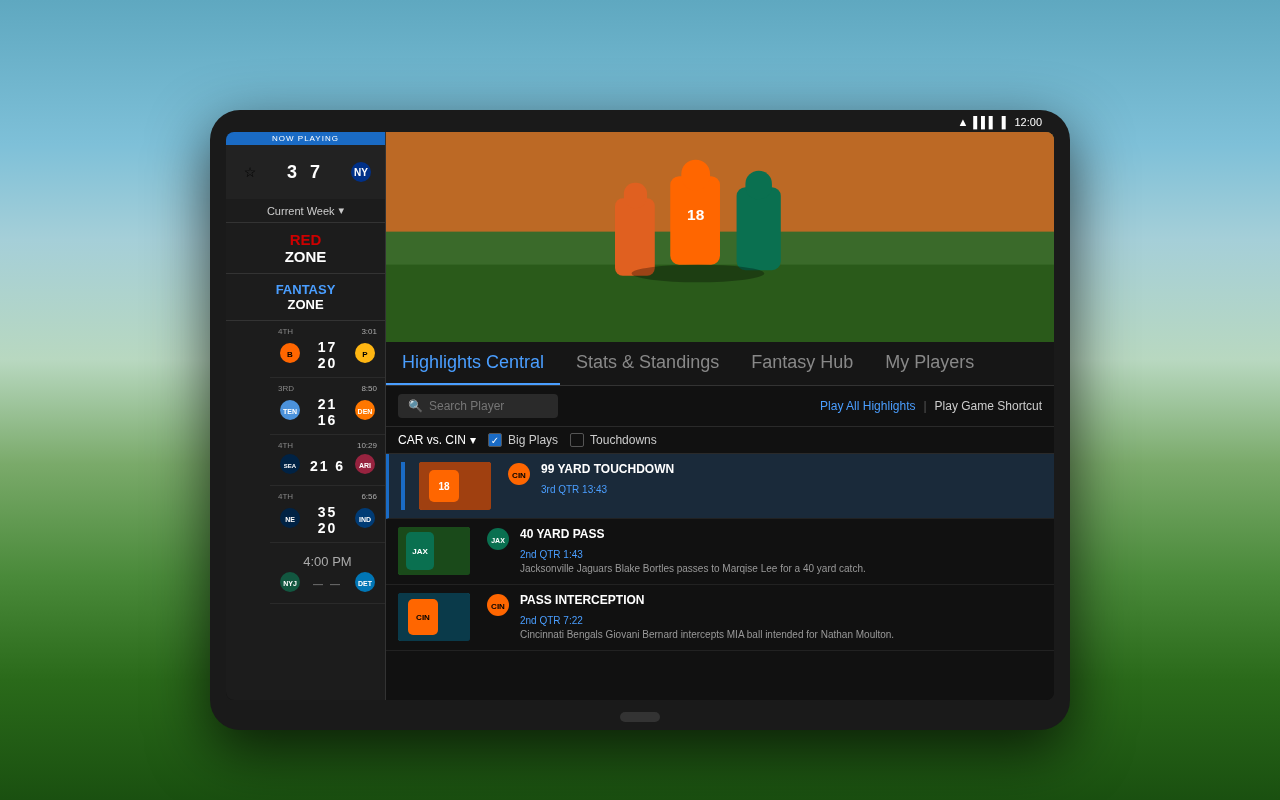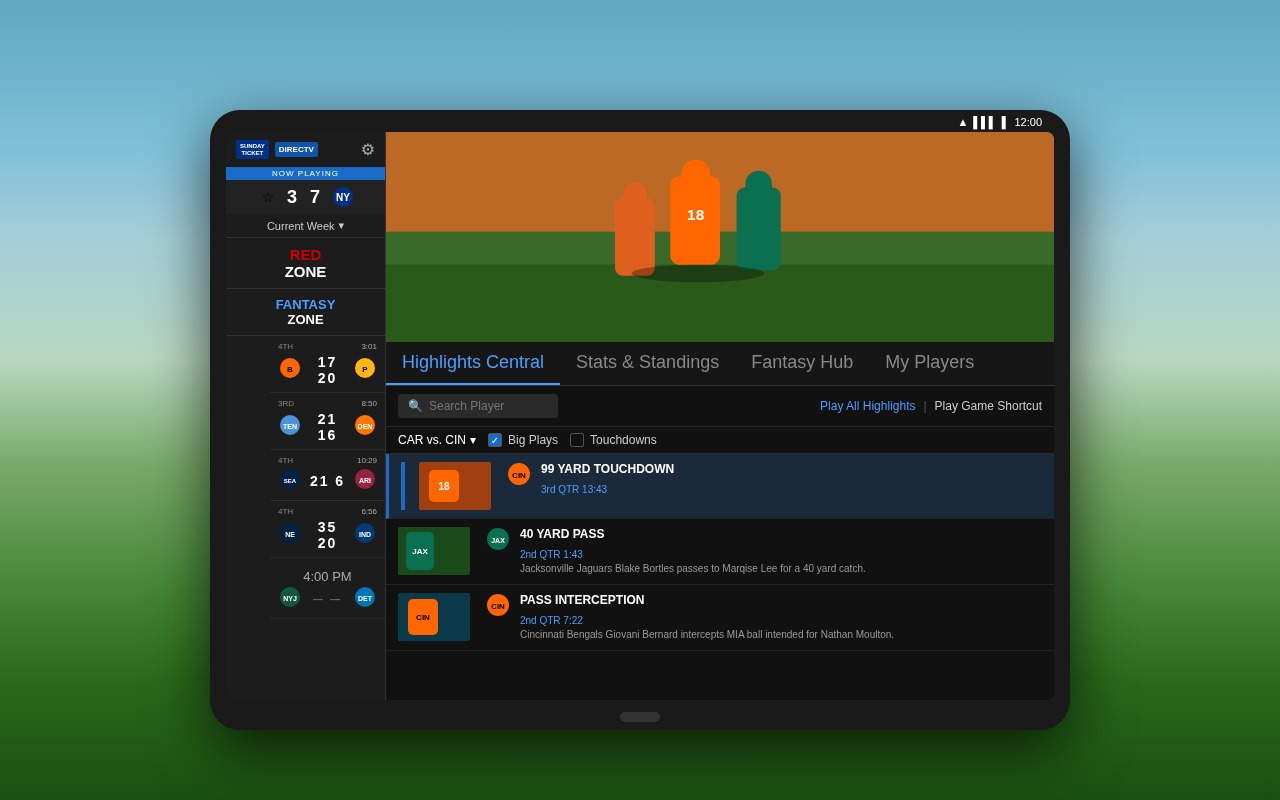--- a/index.html
+++ b/index.html
@@ -122,22 +122,22 @@
       color: white;
       font-size: 8px;
       letter-spacing: 1px;
       padding: 2px 0;
     }
 
     .game-score {
       display: flex;
       align-items: center;
       justify-content: center;
-      gap: 8px;
-      padding: 6px 4px;
+      gap: 26px;
+      padding: 16px 4px;
       background: #222;
     }
 
     .team-icon {
       width: 22px;
       height: 22px;
       display: flex;
       align-items: center;
       justify-content: center;
       font-size: 14px;
@@ -479,27 +479,20 @@
     <span>▲</span>
     <span>▌▌▌</span>
     <span>▌</span>
     <span>12:00</span>
   </div>
 
   <div class="tablet-screen">
 
     <div class="sidebar">
 
-      <div class="sidebar-header">
-        <div class="sidebar-logos">
-          <div class="sunday-ticket-logo" style="font-size:6px;line-height:1.1;font-weight:bold;">SUNDAY<br>TICKET</div>
-          <div class="directv-logo" style="font-size:8px;font-weight:bold;background:#1155aa;color:white;padding:3px 4px;border-radius:2px;">DIRECTV</div>
-        </div>
-        <div class="gear-btn">⚙</div>
-      </div>
 
       <div class="now-playing-bar">NOW PLAYING</div>
 
       <div class="game-score">
         <div class="team-icon">☆</div>
         <div class="score-display">3  7</div>
         <div class="team-icon">
           <svg width="22" height="22" viewBox="0 0 22 22">
             <circle cx="11" cy="11" r="10" fill="#003087"></circle>
             <text x="11" y="15" text-anchor="middle" fill="white" font-size="10" font-weight="bold">NY</text>

